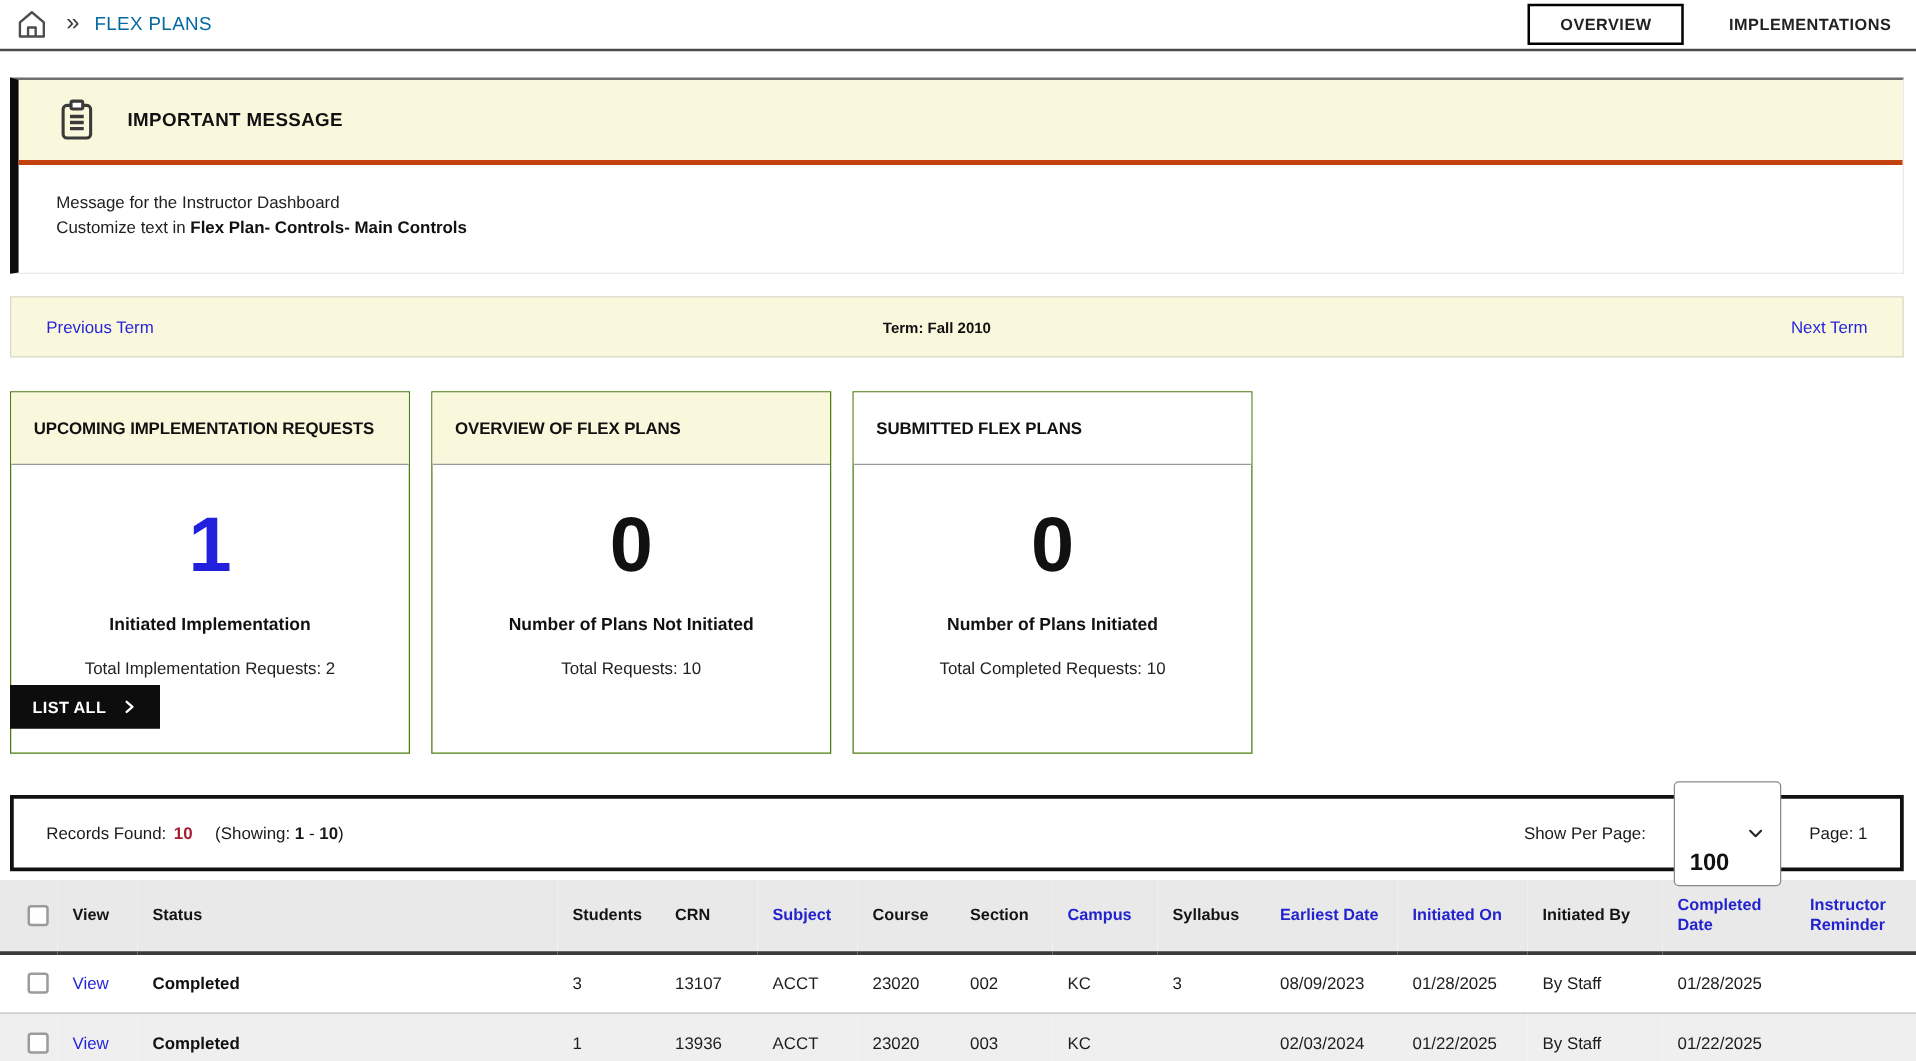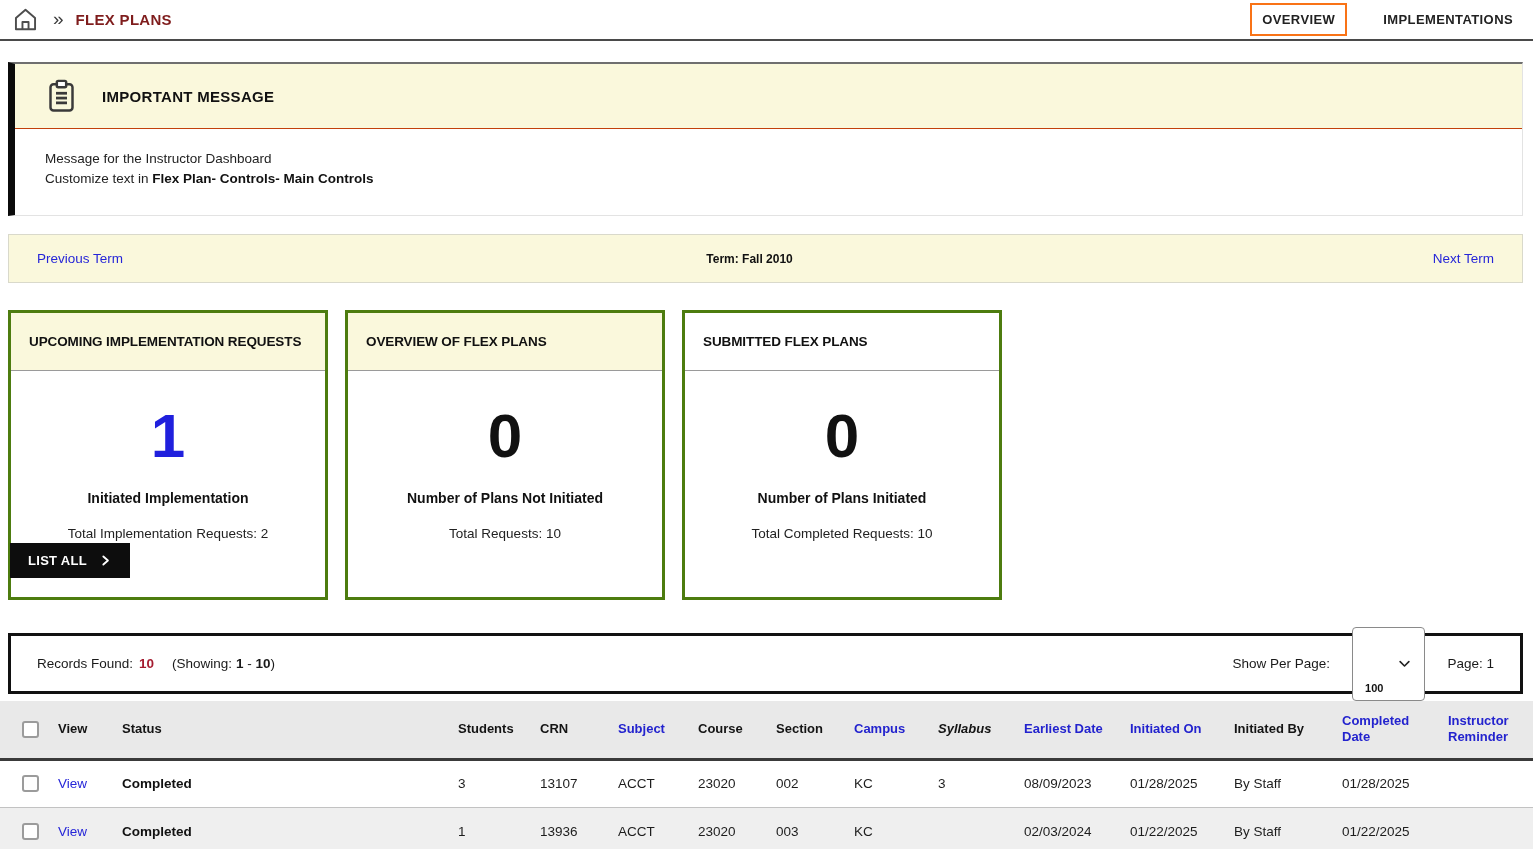--- a/index.html
+++ b/index.html
@@ -2,45 +2,45 @@
 <html><head>
 <meta charset="utf-8">
 <style>
   * { box-sizing: border-box; margin: 0; padding: 0; }
   html, body { width: 1533px; background: #ffffff; font-family: "Liberation Sans", sans-serif; color: #1a1a1a; }
 
   
   .topnav { display: flex; align-items: center; height: 41px; padding: 0 14px 0 12px; border-bottom: 2px solid #4a4a4a; }
   .home-btn { display: flex; align-items: center; cursor: pointer; }
   .crumb-sep { font-size: 19px; color: #3c3c3c; margin: 0 12px 2px 14px; }
-  .crumb-title { font-size: 15px; font-weight: bold; letter-spacing: 0.3px; color: #7f1d1d; }
+  .crumb-title { font-size: 15px; font-weight: normal; letter-spacing: 0.3px; color: #0369a1; }
   .nav-tabs { margin-left: auto; display: flex; align-items: center; gap: 30px; }
   .nav-tab { font-size: 13px; font-weight: bold; letter-spacing: 0.4px; color: #222; cursor: pointer; padding: 8px 6px; }
-  .nav-tab.active { border: 2px solid #f97316; padding: 7px 10px; }
+  .nav-tab.active { border: 2px solid #000000; padding: 7px 24px; }
 
   
   .msg-box { margin: 21px 10px 0 8px; border-left: 7px solid #0b0b0b; border-top: 2px solid #6f6f6f;
              border-right: 1px solid #e3e3e3; border-bottom: 1px solid #e3e3e3; }
-  .msg-head { background: #FAF8DC; display: flex; align-items: center; gap: 24px; padding: 14px 30px; border-bottom: 1px solid #c2410c; }
+  .msg-head { background: #FAF8DC; display: flex; align-items: center; gap: 24px; padding: 14px 30px; border-bottom: 4px solid #c2410c; }
   .msg-title { font-size: 15px; font-weight: bold; letter-spacing: 0.3px; color: #111; }
   .msg-body { background: #fff; padding: 20px 30px 26px; }
   .msg-line { font-size: 13.5px; color: #222; line-height: 20px; }
   .msg-line .b { font-weight: bold; color: #111; }
 
   
   .term-bar { margin: 18px 10px 0 8px; background: #FAF8DC; border: 1px solid #d9d9cb; height: 49px;
               display: flex; align-items: center; padding: 0 28px; }
   .term-side { flex: 1 1 0; font-size: 13.5px; }
   .term-side.right { text-align: right; padding-left: 32px; }
   .link { color: #2626D8; text-decoration: none; cursor: pointer; }
   .term-current { font-size: 12px; font-weight: bold; color: #111; }
 
   
   .cards { margin: 27px 8px 0; display: flex; gap: 17px; }
-  .card { width: 320px; height: 290px; border: 3px solid #4d7c0f; position: relative; background: #fff; }
+  .card { width: 320px; height: 290px; border: 1px solid #4d7c0f; position: relative; background: #fff; }
   .card-head { height: 58px; display: flex; align-items: center; padding: 0 18px; border-bottom: 1px solid #9a9a9a; }
   .card-head.yellow { background: #FAF8DC; }
   .card-head.white { background: #fff; }
   .card-title { font-size: 13.5px; font-weight: bold; letter-spacing: -0.1px; color: #111; }
   .card-value { text-align: center; font-size: 62px; font-weight: bold; margin-top: 32px; line-height: 1.05; color: #111; }
   .card-value.blue { color: #2020DD; }
   .card-label { text-align: center; font-size: 14px; font-weight: bold; margin-top: 22px; color: #111; }
   .card-sub { text-align: center; font-size: 13.5px; margin-top: 20px; color: #222; }
   .list-all-btn { position: absolute; left: -1px; bottom: 19px; background: #0d0d0d; color: #fff;
                   display: flex; align-items: center; gap: 12px; padding: 10px 18px; border: none;
@@ -49,21 +49,21 @@
   
   .records-bar { margin: 33px 10px 0 8px; border: 3px solid #111; background: #fff; height: 61px;
                  display: flex; align-items: center; padding: 0 26px; font-size: 13.5px; }
   .rec-left { display: flex; align-items: center; gap: 6px; }
   .rec-count { color: #A51C30; font-weight: bold; }
   .rec-showing { margin-left: 12px; }
   .rec-showing .b { font-weight: bold; }
   .rec-right { margin-left: auto; display: flex; align-items: center; gap: 22px; }
   .pp-select { border: 1px solid #8a8a8a; border-radius: 4px; background: #fff; padding: 6px 12px;
                display: flex; align-items: center; gap: 14px; cursor: pointer; }
-  .pp-value { font-size: 11px; font-weight: bold; color: #111; margin-top: 48px; }
+  .pp-value { font-size: 19px; font-weight: bold; color: #111; margin-top: 48px; }
 
   
   .flex-table { width: 100%; border-collapse: collapse; table-layout: fixed; margin-top: 7px; }
   .flex-table thead tr { background: #E9E9E9; }
   .flex-table th { font-size: 13px; font-weight: bold; color: #141414; text-align: left;
                    padding: 11px 12px; height: 58px; vertical-align: middle; line-height: 16px; }
   .flex-table th.blue { color: #2323CE; }
   .flex-table thead { border-bottom: 3px solid #3a3a3a; }
   .flex-table td { font-size: 13.5px; color: #1d1d1d; padding: 0 12px; height: 48px; vertical-align: middle; }
   .flex-table tbody tr { background: #fff; border-bottom: 1px solid #c2c2c2; }
@@ -186,21 +186,21 @@
           <input type="checkbox" style="">
         </th>
         <th style="width: 64px;">View</th>
         <th style="width: 336px;">Status</th>
         <th style="width: 82px;">Students</th>
         <th style="width: 78px;">CRN</th>
         <th class="blue" style="width: 80px;">Subject</th>
         <th style="width: 78px;">Course</th>
         <th style="width: 78px;">Section</th>
         <th class="blue" style="width: 84px;">Campus</th>
-        <th style="width: 86px; font-style: italic;">Syllabus</th>
+        <th style="width: 86px;">Syllabus</th>
         <th class="blue" style="width: 106px;">Earliest Date</th>
         <th class="blue" style="width: 104px;">Initiated On</th>
         <th style="width: 108px;">Initiated By</th>
         <th class="blue" style="width: 106px;">Completed Date</th>
         <th class="blue" style="width: 97px;">Instructor Reminder</th>
       </tr>
   </thead>
   <tbody>
       <tr>
         <td class="cb-cell">

